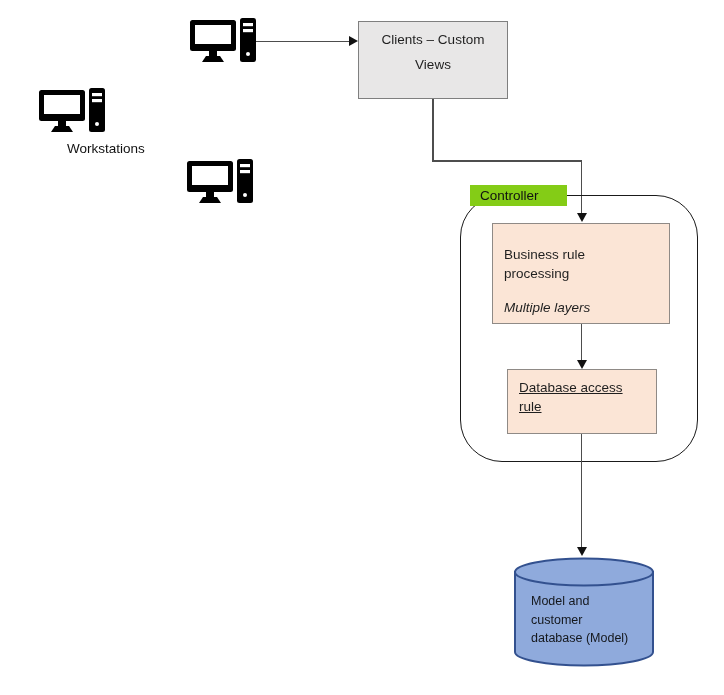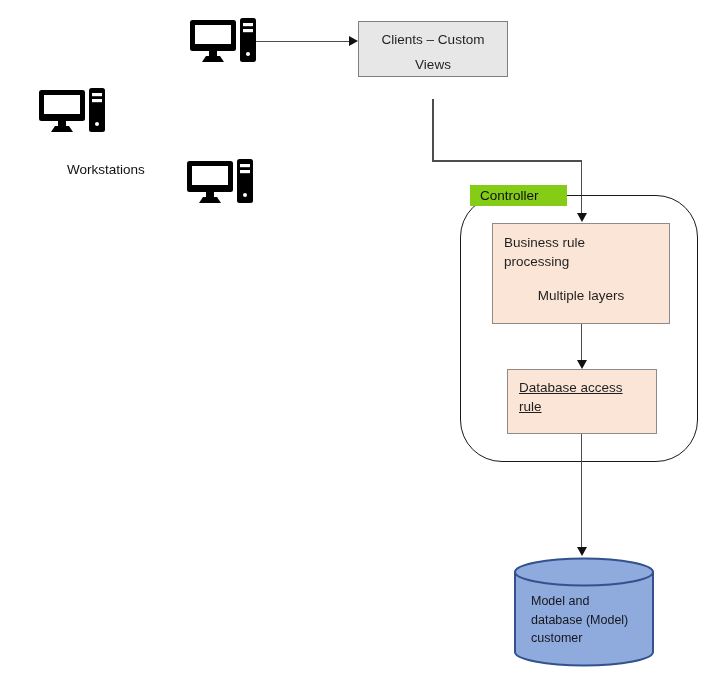--- a/index.html
+++ b/index.html
@@ -10,21 +10,21 @@
   .abs{position:absolute;}
 
   
   .ws-icon{width:68px;height:46px;}
 
   
   .free-label{font-size:13.5px;color:#111;white-space:nowrap;}
 
   
   .clients-box{
-    left:358px;top:21px;width:150px;height:56px;box-sizing:border-box;
+    left:358px;top:21px;width:150px;height:78px;box-sizing:border-box;
     background:#E8E7E7;border:1.5px solid #7F7F7F;
     text-align:center;font-size:13.5px;line-height:17px;padding-top:9px;
   }
   .clients-box .line2{display:block;margin-top:8px;}
   .clients-box .line1{display:block;}
 
   
   .controller-rect{
     left:460px;top:195px;width:238px;height:267px;box-sizing:border-box;
     border:1.5px solid #1a1a1a;border-radius:42px;background:transparent;
@@ -32,22 +32,22 @@
   .controller-label{
     left:470px;top:185px;height:21px;line-height:21px;
     background:#84cc16;padding:0 28px 0 10px;font-size:13.5px;color:#111;
   }
 
   
   .process-box{
     box-sizing:border-box;background:#FBE5D6;border:1px solid #8f8a86;
     font-size:13.5px;line-height:19px;color:#1f1f1f;
   }
-  .br-box{left:492px;top:223px;width:178px;height:101px;padding:9px 11px;}
-  .br-box .sub{display:block;text-align:center;margin-top:15px;}
+  .br-box{left:492px;top:223px;width:178px;height:101px;padding:21px 11px;}
+  .br-box .sub{display:block;margin-top:15px;font-style:italic;}
   .da-box{left:507px;top:369px;width:150px;height:65px;padding:8px 11px;text-decoration:underline;}
   .block-line{display:block;}
 
   
   .hline{height:1.5px;background:#4d4d4d;}
   .vline{width:1.5px;background:#4d4d4d;}
   .arrow-right{
     width:0;height:0;border-top:5.5px solid transparent;border-bottom:5.5px solid transparent;
     border-left:9px solid #111;
   }
@@ -98,21 +98,21 @@
       <rect x="6" y="7" width="36" height="19" fill="#fff"></rect>
       <rect x="20" y="33" width="8" height="5" fill="#000"></rect>
       <polygon points="13,44 35,44 31,38 17,38" fill="#000"></polygon>
       <rect x="51" y="0" width="16" height="44" rx="2.5" fill="#000"></rect>
       <rect x="54" y="5" width="10" height="3.2" fill="#fff"></rect>
       <rect x="54" y="11" width="10" height="3.2" fill="#fff"></rect>
       <circle cx="59" cy="36" r="2" fill="#fff"></circle>
     </svg>
   </div>
 
-  <div class="abs free-label" style="left:67px;top:141px;margin-top:21px;">Workstations</div>
+  <div class="abs free-label" style="left:67px;top:141px;">Workstations</div>
 
   <div class="abs hline" style="left:256px;top:40.5px;width:93px;"></div>
   <div class="abs arrow-right" style="left:349px;top:35.5px;"></div>
 
   <div class="abs clients-box">
     <span class="line1">Clients – Custom</span>
     <span class="line2">Views</span>
   </div>
 
   <div class="abs vline" style="left:432.3px;top:99px;height:62px;"></div>
@@ -141,17 +141,17 @@
   <div class="abs arrow-down" style="left:576.5px;top:547px;"></div>
 
   <div class="abs" style="left:513px;top:556px;">
     <svg width="142" height="112" viewBox="0 0 142 112" aria-hidden="true">
       <path d="M2 16 L2 96 A69 13.5 0 0 0 140 96 L140 16 Z" fill="#8FAADC" stroke="#33518F" stroke-width="2"></path>
       <ellipse cx="71" cy="16" rx="69" ry="13.5" fill="#8FAADC" stroke="#33518F" stroke-width="2"></ellipse>
     </svg>
   </div>
   <div class="abs cyl-text">
     <span class="block-line">Model and</span>
+    <span class="block-line">customer</span>
     <span class="block-line">database (Model)</span>
-    <span class="block-line">customer</span>
   </div>
 
 </div>
 
 </body></html>

